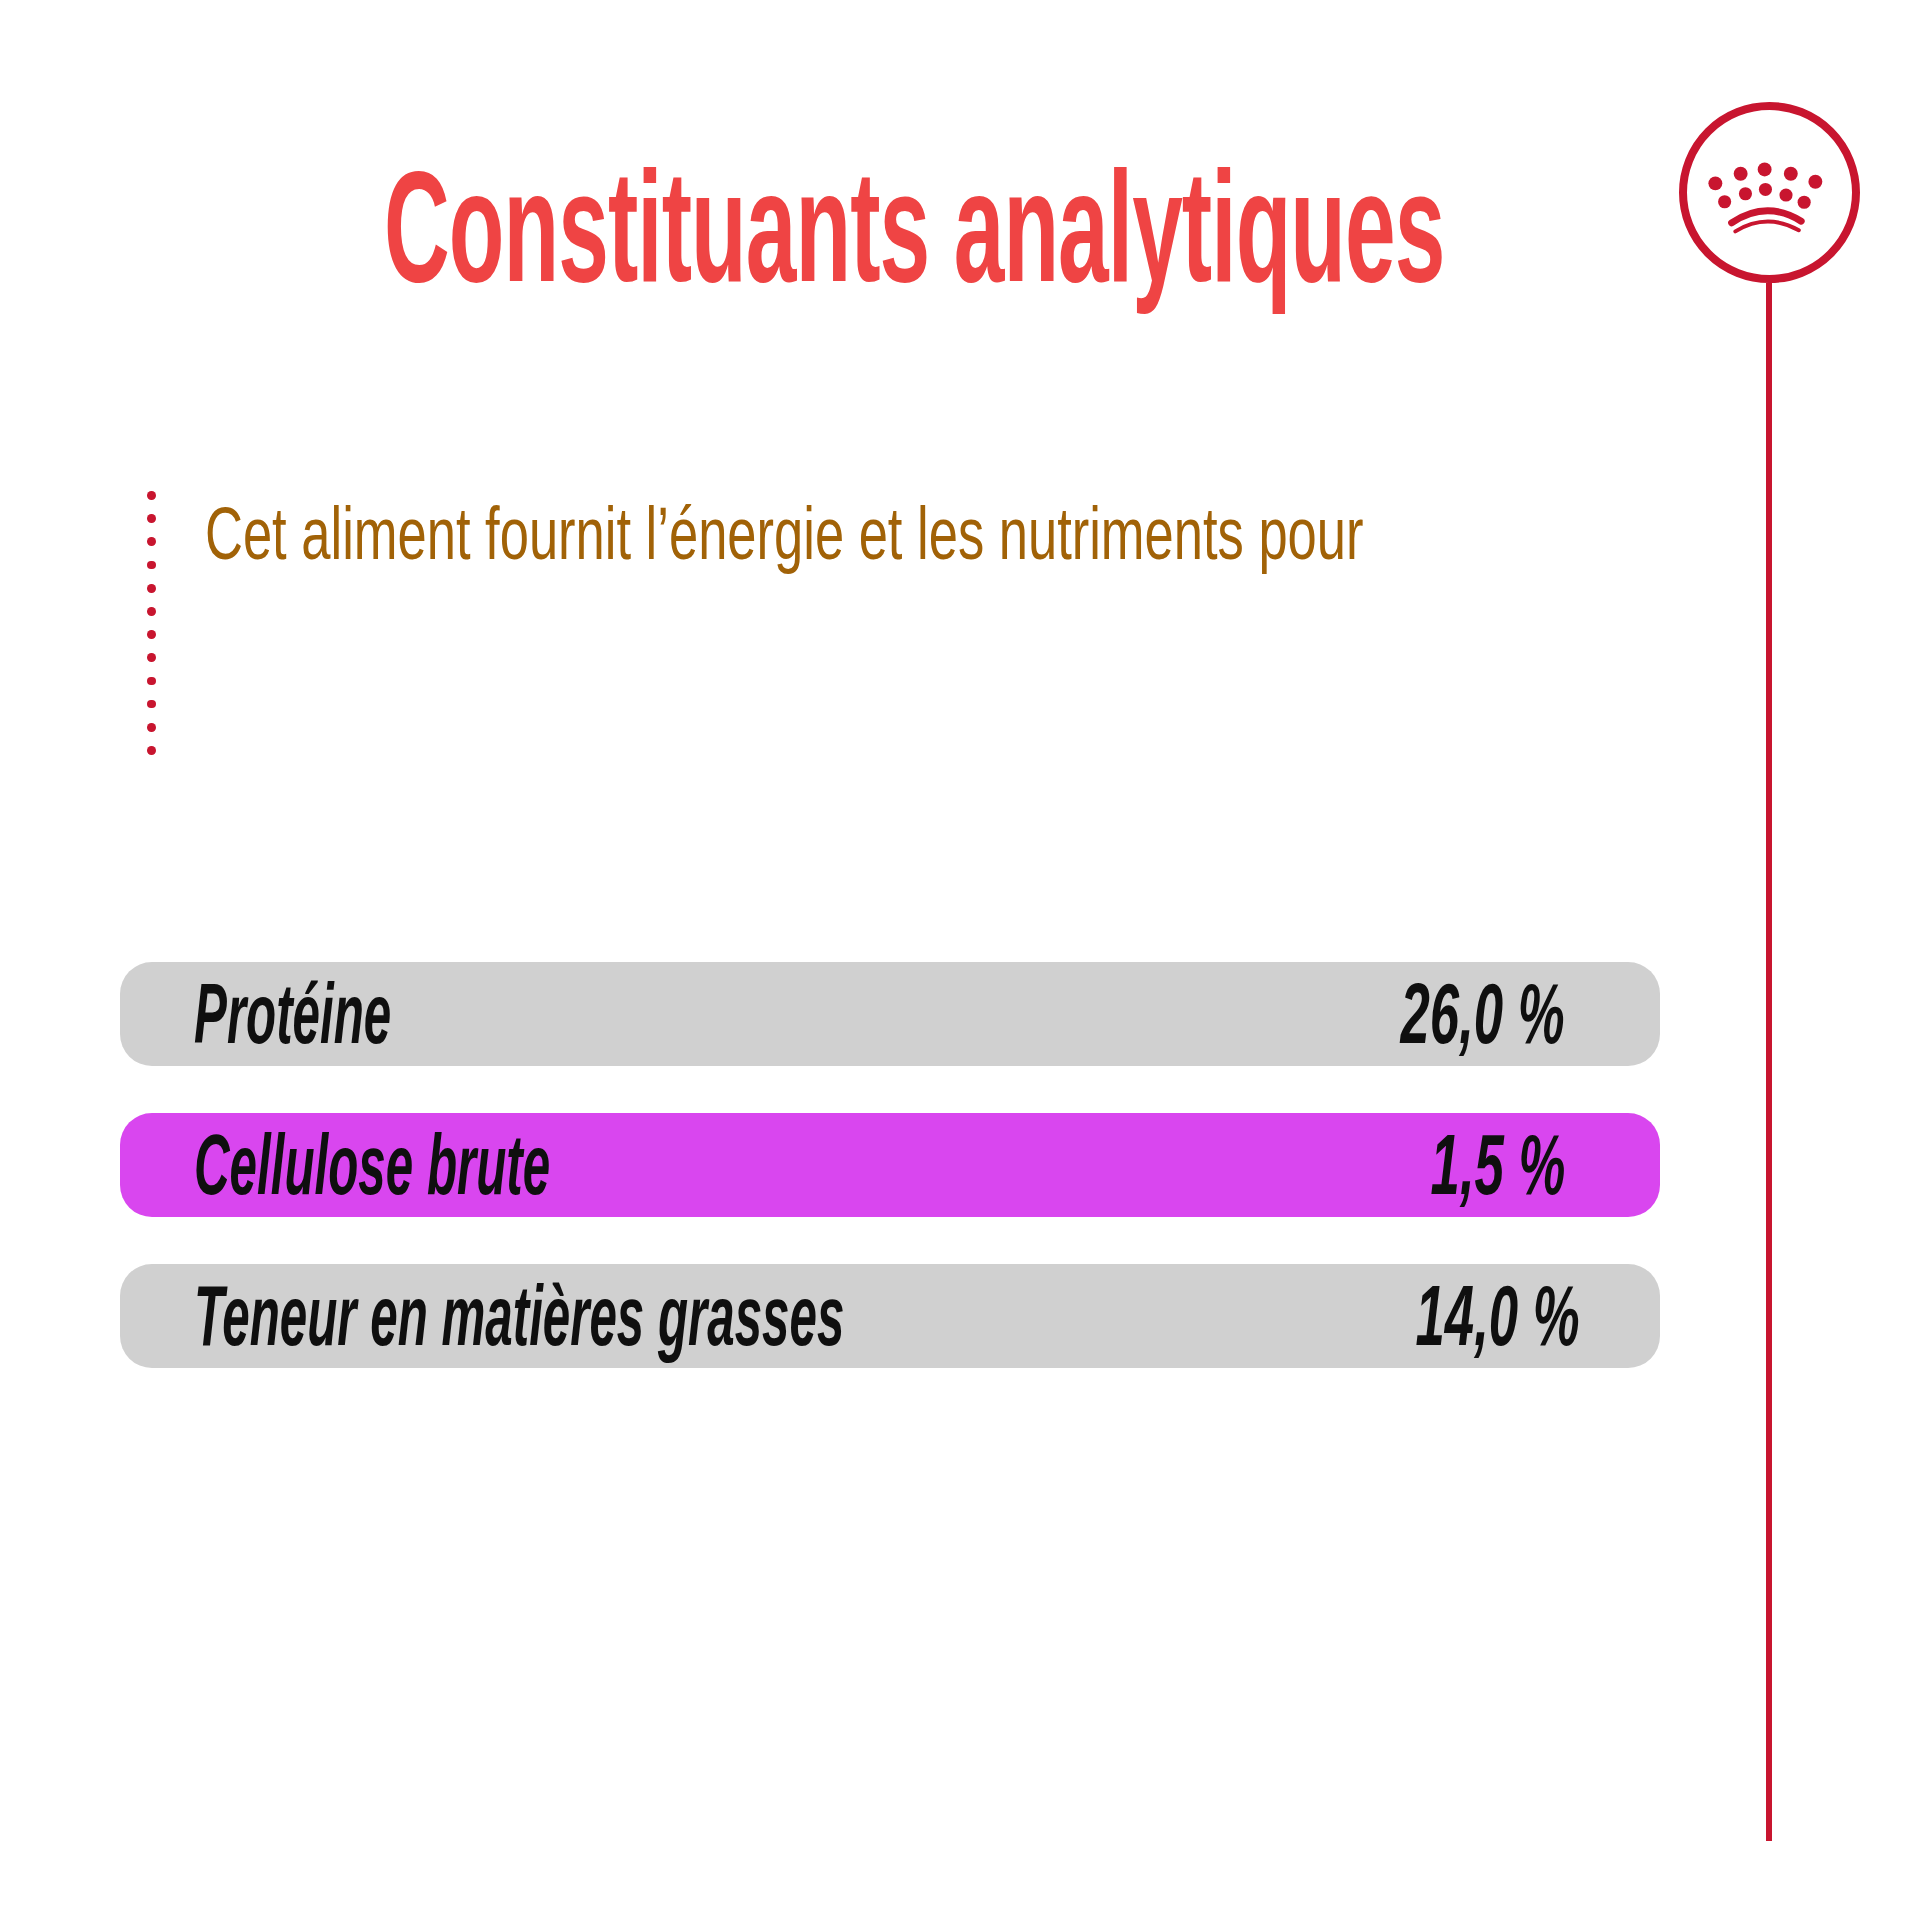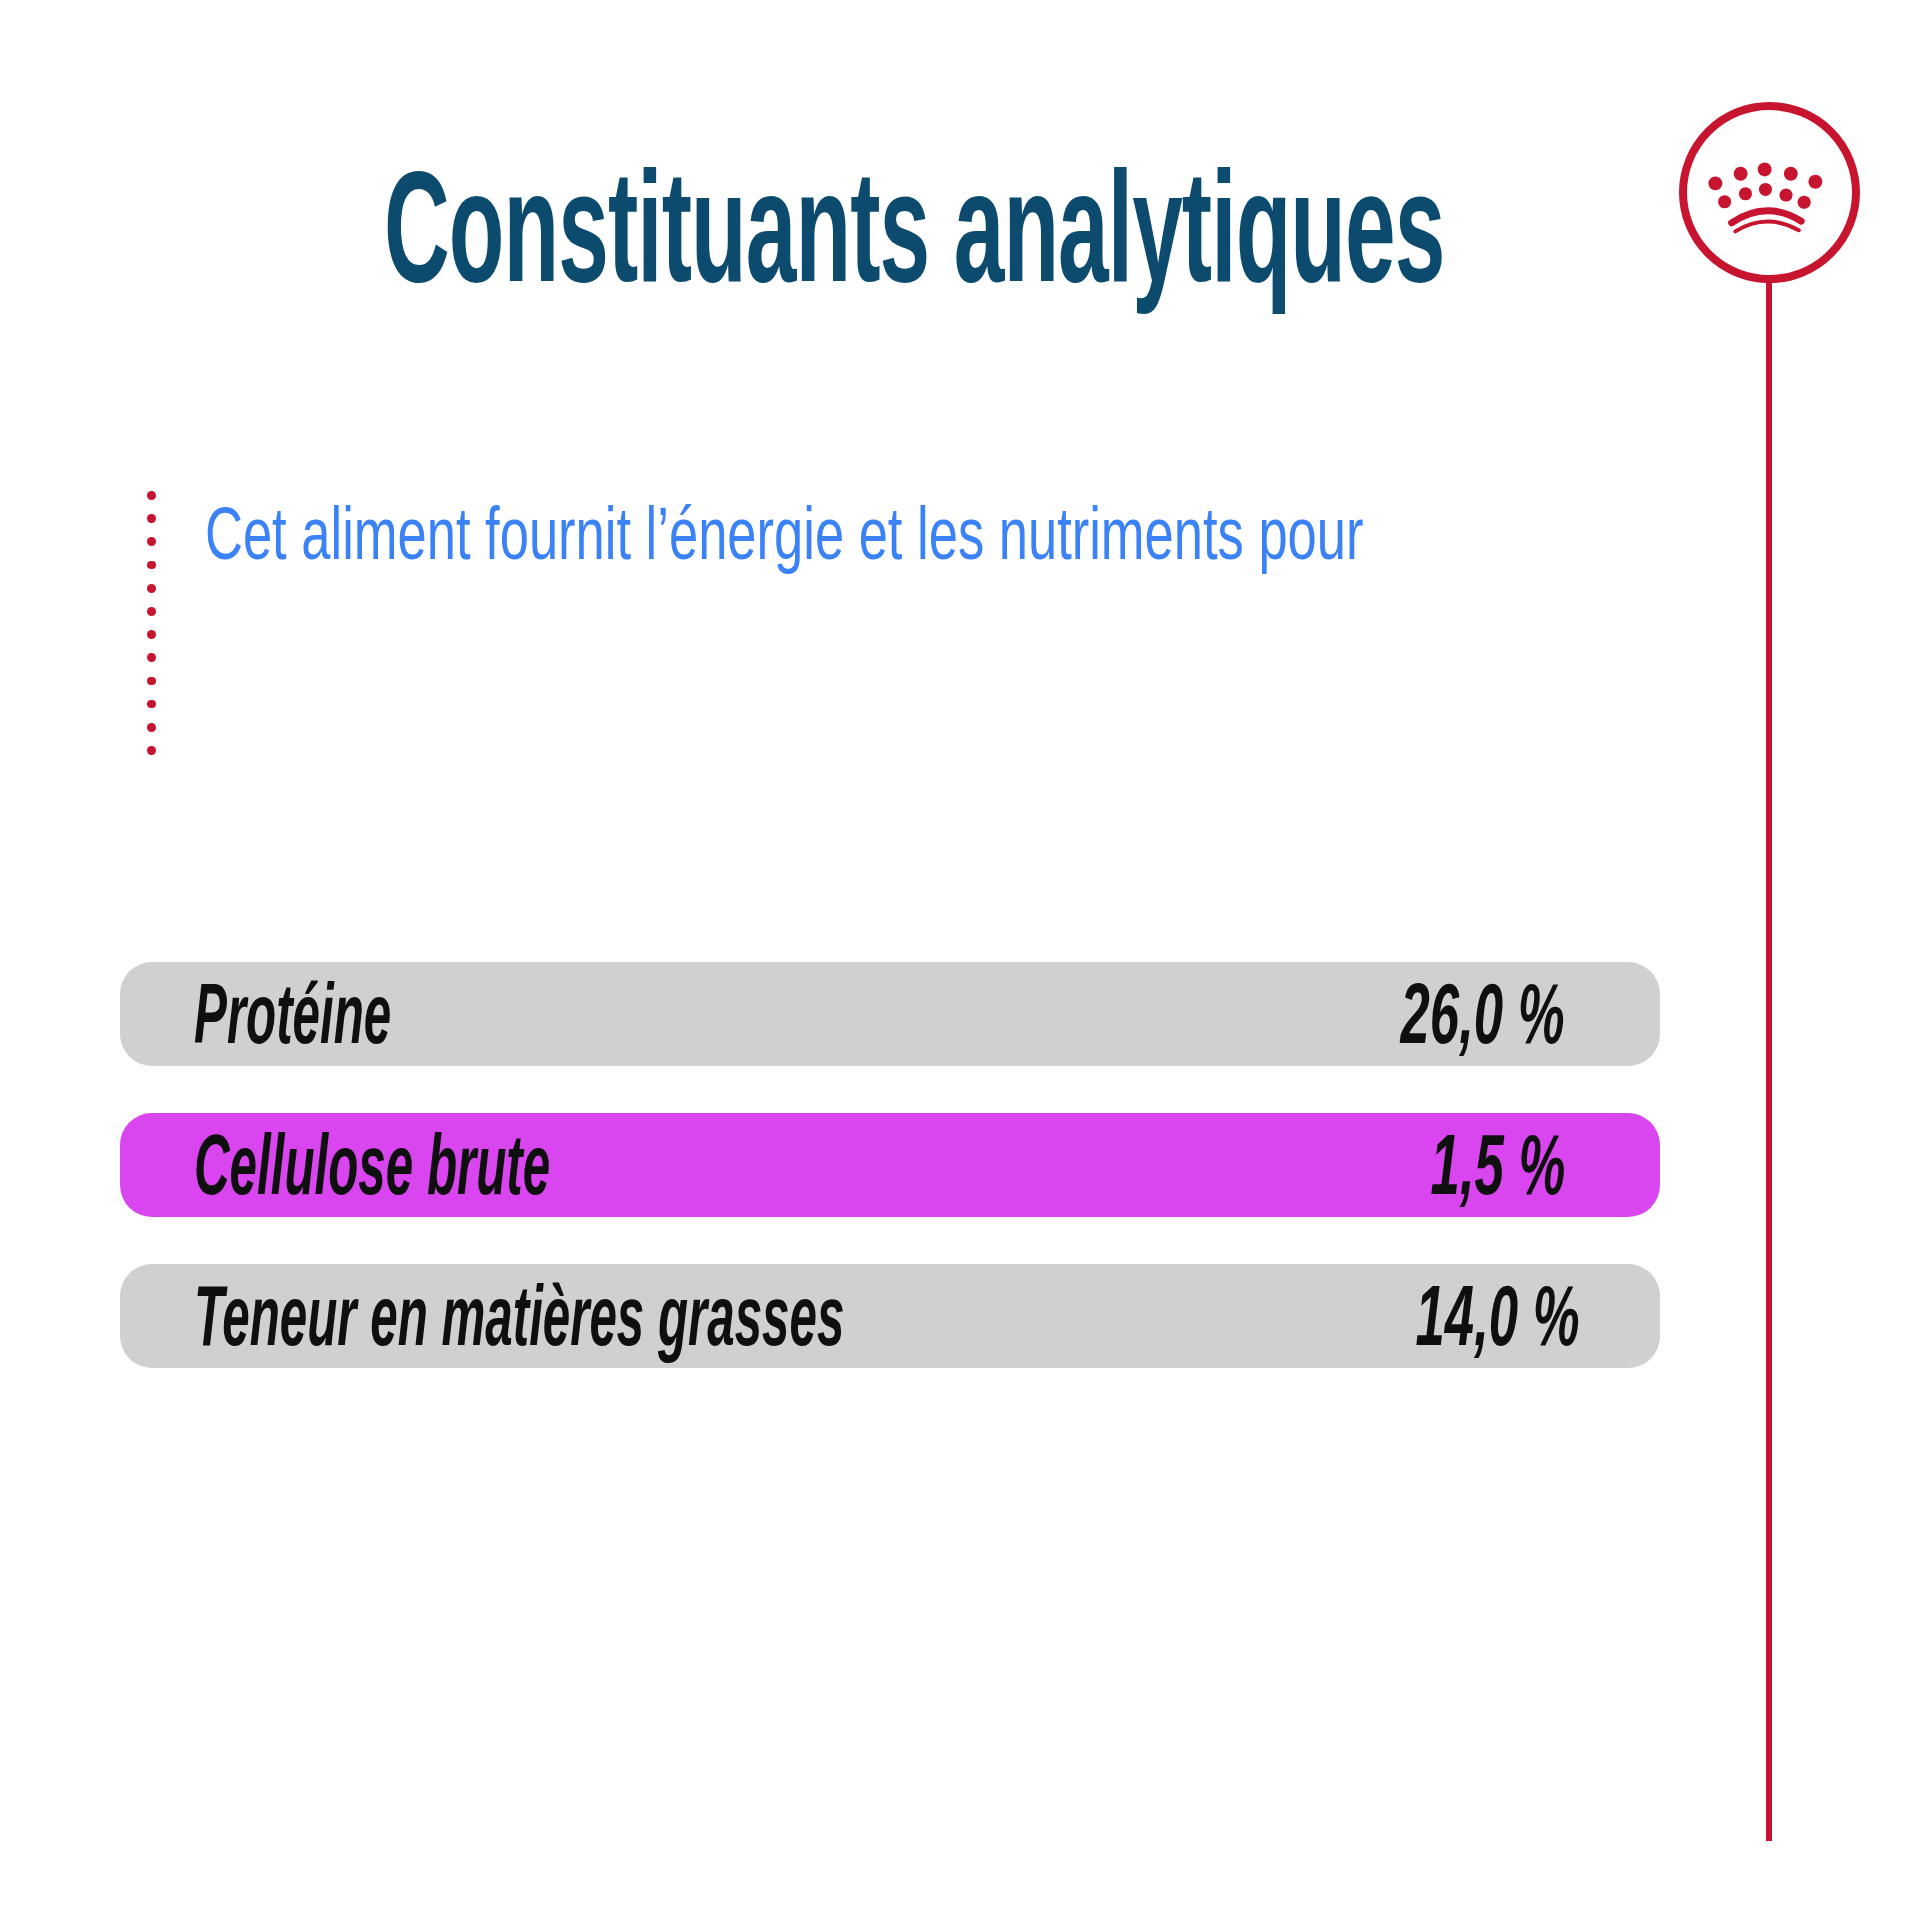--- a/index.html
+++ b/index.html
@@ -18,21 +18,21 @@
 
   
   .title {
     position: absolute;
     top: 141px;
     left: 0;
     width: 1797px;
     text-align: center;
     font-size: 157px;
     font-weight: 700;
-    color: #0c4a6e;
+    color: #ef4444;
     line-height: 1.1;
     white-space: nowrap;
   }
   .title .cx-center {
     display: inline-block;
     transform: scaleX(0.58);
     transform-origin: center center;
     letter-spacing: -1.6px;
   }
 
@@ -82,21 +82,21 @@
     margin-bottom: 14.4px;
     flex: none;
   }
   .dotted-line .dot:last-child { margin-bottom: 0; }
 
   .intro {
     position: absolute;
     left: 205px;
     top: 473px;
     width: 1572px;
-    color: #3b82f6;
+    color: #a16207;
     font-size: 75px;
     font-weight: 400;
     line-height: 120px;
     white-space: nowrap;
   }
   .intro .cx-left {
     display: inline-block;
     transform: scaleX(0.70);
     transform-origin: left center;
   }

